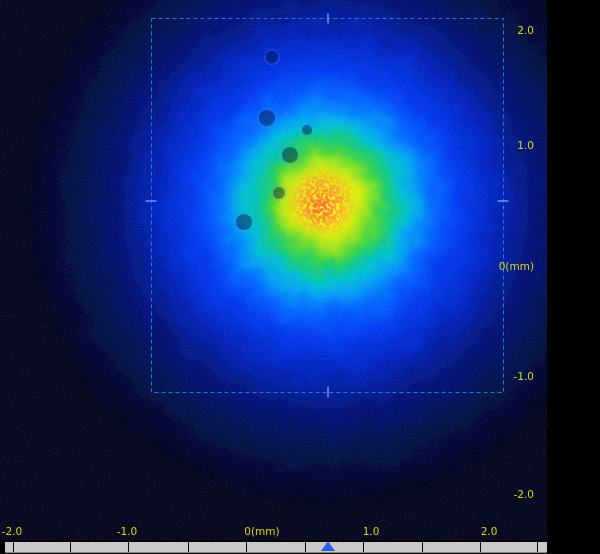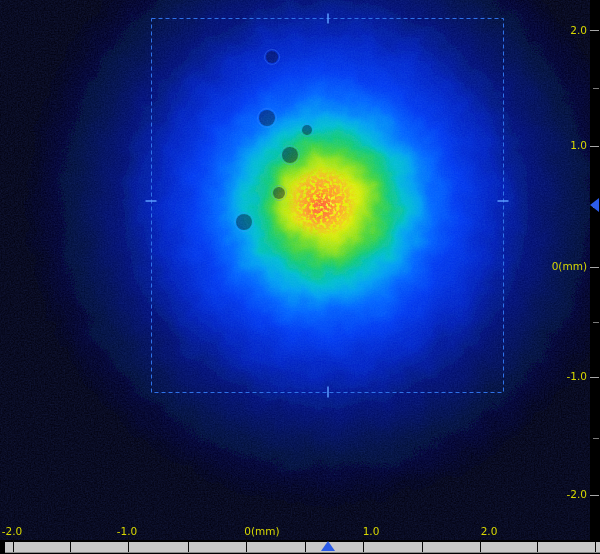--- a/index.html
+++ b/index.html
@@ -1,16 +1,16 @@
 <!DOCTYPE html>
 <html><head>
 <meta charset="utf-8">
 <style>
   html,body{margin:0;padding:0;background:#000;}
-  .screen{position:relative;width:600px;height:554px;background:#000;overflow:hidden;
+  .screen{position:relative;width:547px;height:554px;background:#000;overflow:hidden;
           font-family:"DejaVu Sans",sans-serif;}
   .image-area{position:absolute;left:0;top:0;width:590px;height:540px;background:#020211;}
   .image-area svg{display:block;}
   
   .right-axis{position:absolute;left:590px;top:0;width:10px;height:540px;background:#000;}
   .rtick{position:absolute;height:1px;background:#a8a8a8;}
   .rtick.major{left:0;width:9px;}
   .rtick.minor{left:3px;width:6px;background:#7a7a7a;}
   .rlabel{position:absolute;right:13px;color:#d8d800;font-size:10.5px;line-height:12px;white-space:nowrap;}
   

